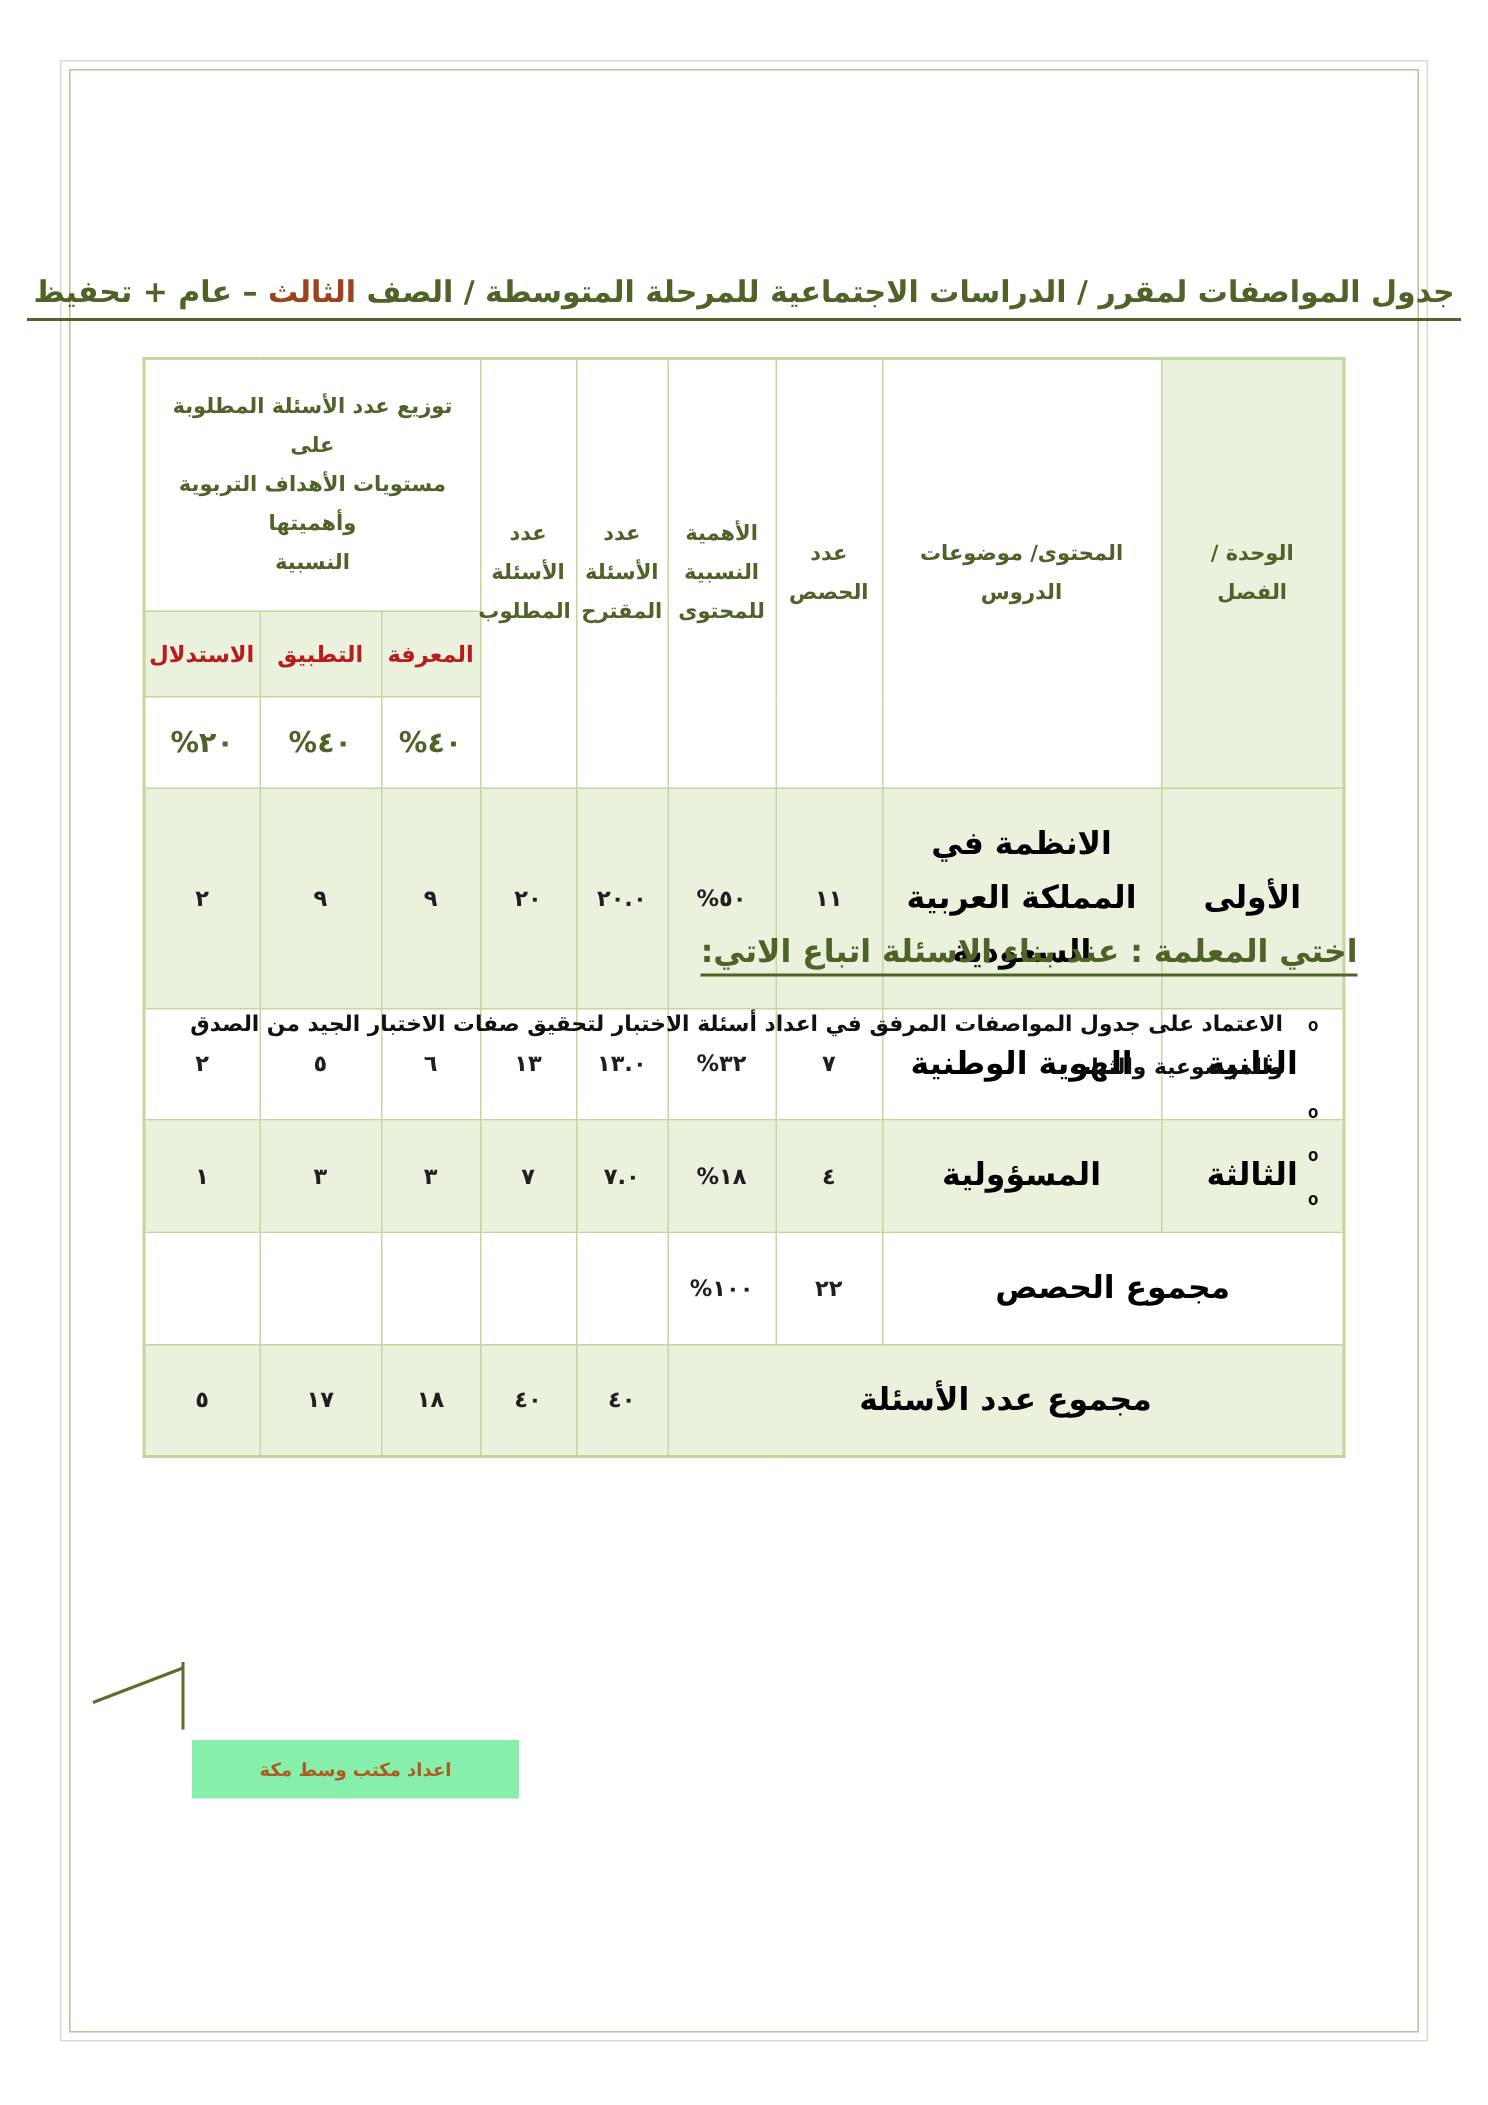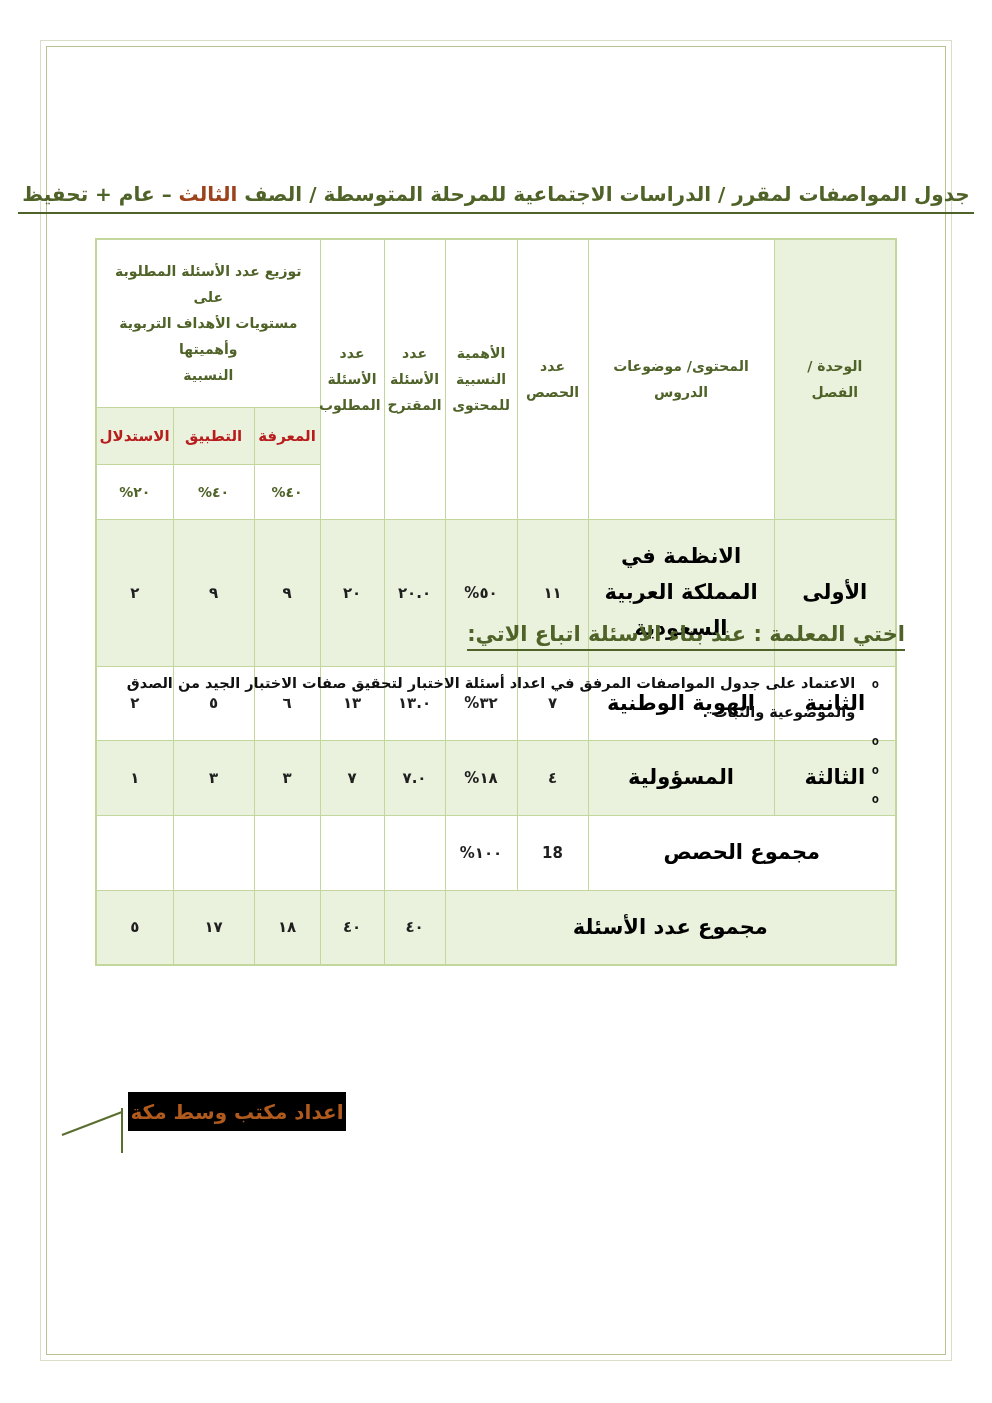--- a/index.html
+++ b/index.html
@@ -19,39 +19,39 @@
                  font-size:20px; font-weight:bold; color:#4f6228; letter-spacing:0; }
   .title-highlight { color:#9c431c; }
 
   
   table.spec { position:absolute; top:238px; left:95px; width:800px; table-layout:fixed;
                border-collapse:collapse; direction:rtl; border:2px solid #c3d69b; }
   table.spec td { border:1px solid #c3d69b; text-align:center; vertical-align:middle;
                   font-weight:bold; padding:19px 3px; }
   .hdr { color:#4f6228; font-size:14px; line-height:1.85; white-space:pre-line; }
   .sub { color:#b91c1c; font-size:15px; }
-  .pct { color:#4f6228; font-size:14px; direction:ltr; }
+  .pct { color:#4f6228; font-size:19px; direction:ltr; }
   .num { color:#1f1f1f; font-size:15px; direction:ltr; }
   .lbl { color:#000000; font-size:21px; line-height:1.7; white-space:pre-line; }
   .bg-g { background:#eaf1dd; }
   .bg-w { background:#ffffff; }
 
   
   .notes { position:absolute; top:622px; right:87px; width:822px; direction:rtl; color:#111; }
   .notes-heading { display:inline-block; color:#4f6228; font-size:21px; font-weight:bold;
                    border-bottom:2px solid #4f6228; padding-bottom:3px; margin-bottom:18px; }
   .bullet { display:flex; direction:rtl; align-items:baseline; padding-right:26px;
             font-size:14.5px; font-weight:bold; line-height:29px; }
   .bullet .marker { font-family:"DejaVu Sans Mono", monospace; font-size:12px; width:10px;
                     margin-left:15px; color:#111; }
   .continuation { padding-right:28px; font-size:14.5px; font-weight:bold; line-height:29px; }
 
   
-  .badge { position:absolute; left:128px; top:1092px; width:218px; height:39px;
-           background:#000000; color:#b05a1e; font-size:20px; font-weight:bold;
+  .badge { position:absolute; left:128px; top:1160px; width:218px; height:39px;
+           background:#86efac; color:#b05a1e; font-size:12px; font-weight:bold;
            display:flex; align-items:center; justify-content:center; direction:rtl; }
   .callout { position:absolute; left:55px; top:1100px; }
 </style>
 </head>
 <body>
 
 <div class="page">
 
   <div class="frame-outer">
     <div class="frame-inner"></div>
@@ -132,21 +132,21 @@
       <td class="num bg-g">٤</td>
       <td class="num bg-g">%١٨</td>
       <td class="num bg-g">٧.٠</td>
       <td class="num bg-g">٧</td>
       <td class="num bg-g">٣</td>
       <td class="num bg-g">٣</td>
       <td class="num bg-g">١</td>
     </tr>
     <tr style="height:40px">
       <td colspan="2" class="lbl bg-w">مجموع الحصص</td>
-      <td class="num bg-w">18</td>
+      <td class="num bg-w">٢٢</td>
       <td class="num bg-w">%١٠٠</td>
       <td class="bg-w"></td>
       <td class="bg-w"></td>
       <td class="bg-w"></td>
       <td class="bg-w"></td>
       <td class="bg-w"></td>
     </tr>
     <tr style="height:38px">
       <td colspan="4" class="lbl bg-g">مجموع عدد الأسئلة</td>
       <td class="num bg-g">٤٠</td>

